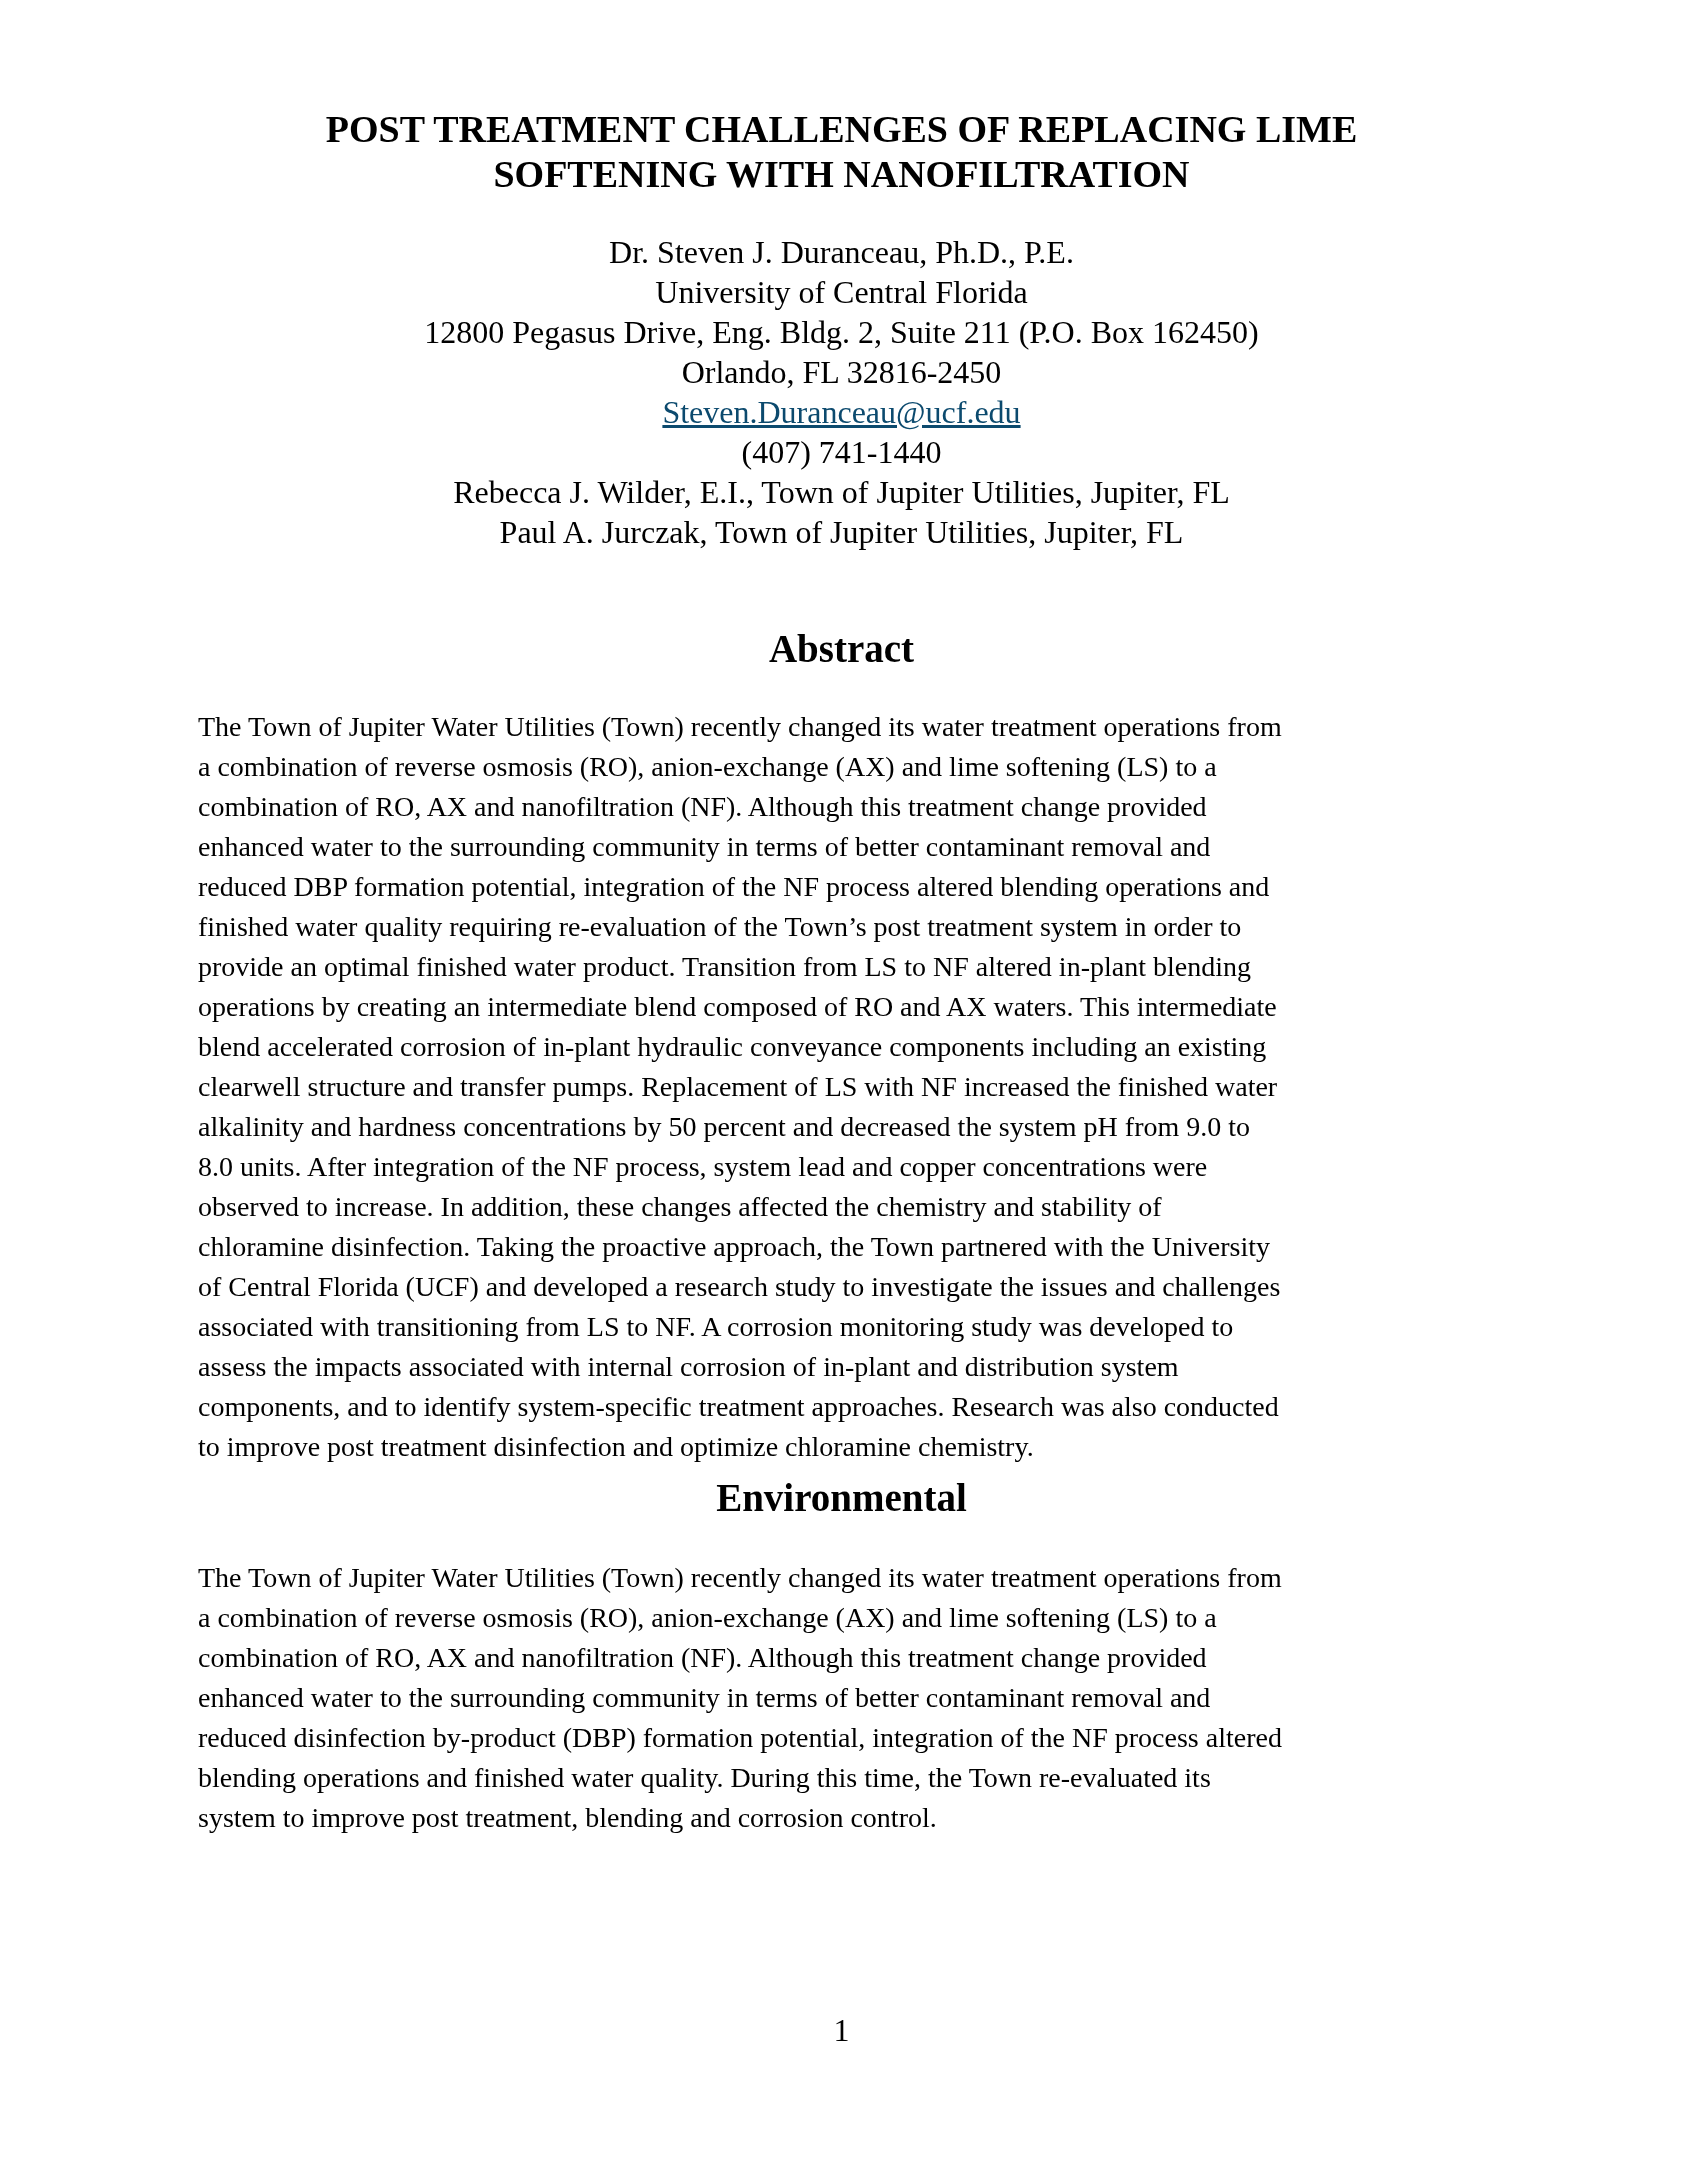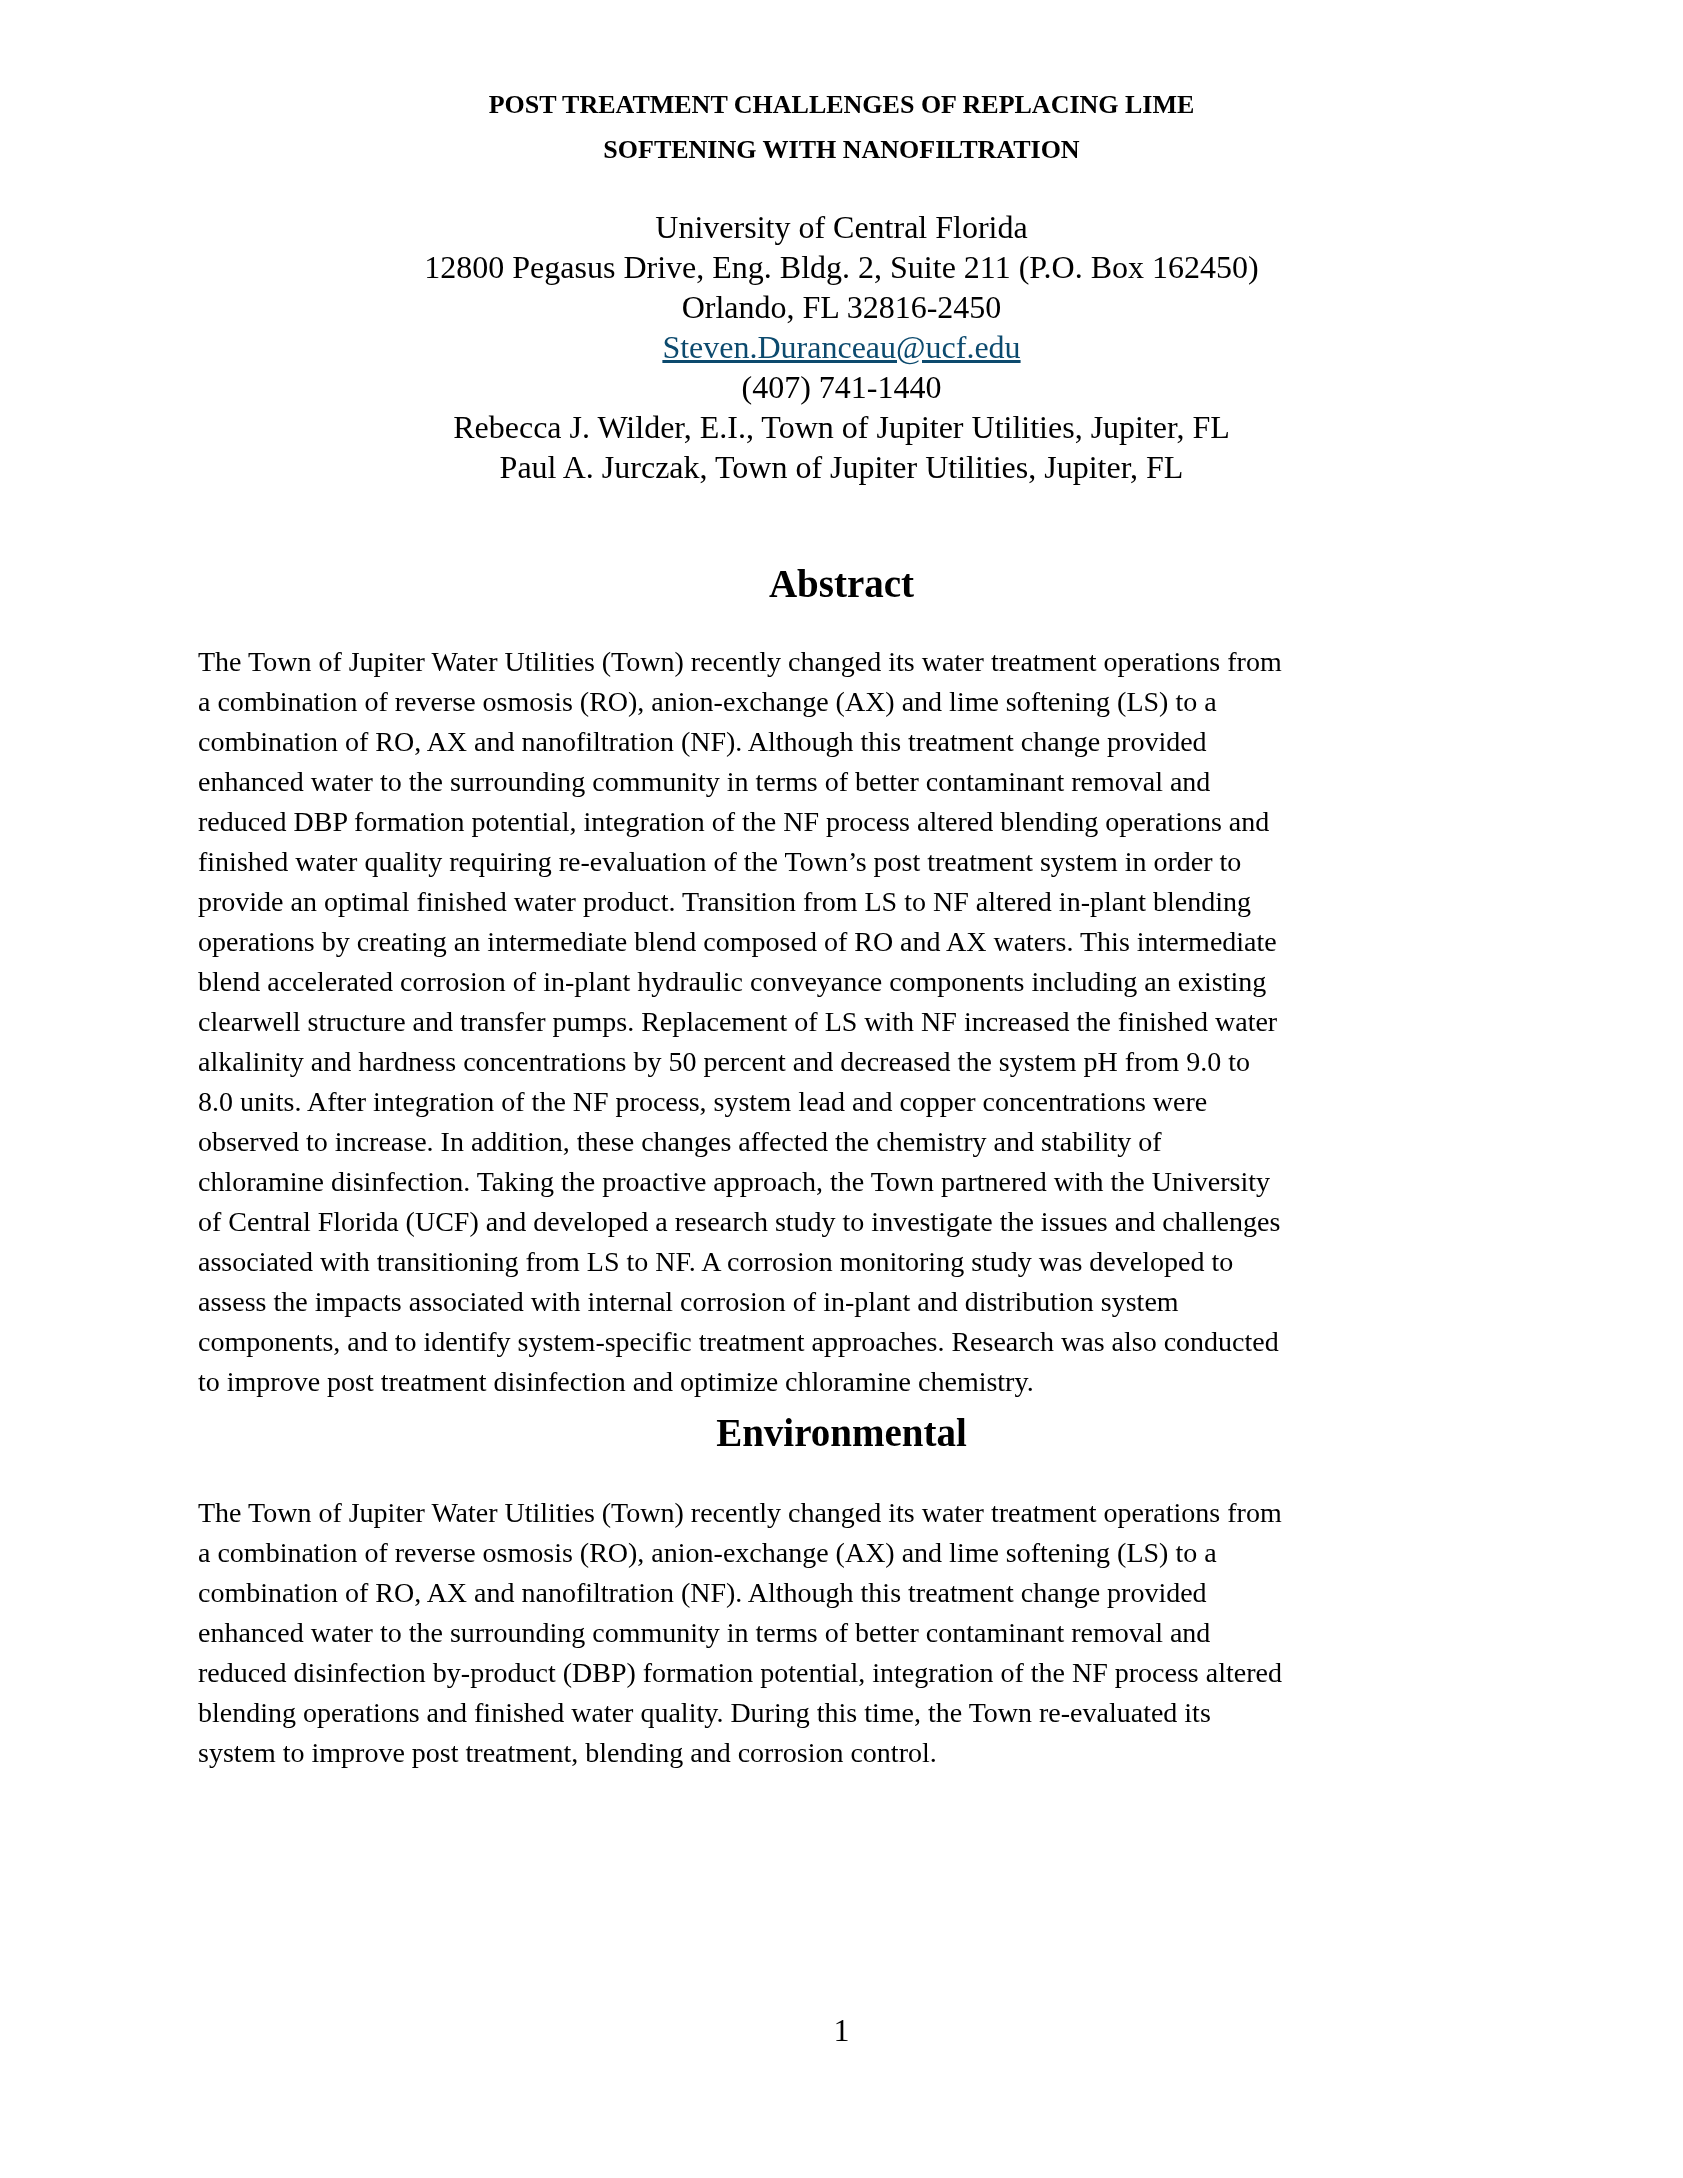--- a/index.html
+++ b/index.html
@@ -11,22 +11,22 @@
     color: #000000;
     font-family: "Liberation Serif", "DejaVu Serif", serif;
     overflow: hidden;
     box-sizing: border-box;
   }
   .content {
     padding: 0 198px;
     width: 1287px;
   }
   .title {
-    margin: 82px 0 0 0;
-    font-size: 26px;
+    margin: 107px 0 0 0;
+    font-size: 38px;
     line-height: 45px;
     font-weight: bold;
     text-align: center;
     white-space: pre-line;
   }
   .authors {
     margin-top: 35px;
     text-align: center;
     font-size: 32px;
     line-height: 40px;
@@ -68,20 +68,21 @@
 </head>
 <body>
 
 <div class="page">
   <div class="content">
 
     <h1 class="title">POST TREATMENT CHALLENGES OF REPLACING LIME
 SOFTENING WITH NANOFILTRATION</h1>
 
     <div class="authors">
+      <div>Dr. Steven J. Duranceau, Ph.D., P.E.</div>
       <div>University of Central Florida</div>
       <div>12800 Pegasus Drive, Eng. Bldg. 2, Suite 211 (P.O. Box 162450)</div>
       <div>Orlando, FL 32816-2450</div>
       <div class="email-line">
         <a href="#" style="color: #0c4a6e;">Steven.Duranceau@ucf.edu</a>
       </div>
       <div>(407) 741-1440</div>
       <div>Rebecca J. Wilder, E.I., Town of Jupiter Utilities, Jupiter, FL</div>
       <div>Paul A. Jurczak, Town of Jupiter Utilities, Jupiter, FL</div>
     </div>

